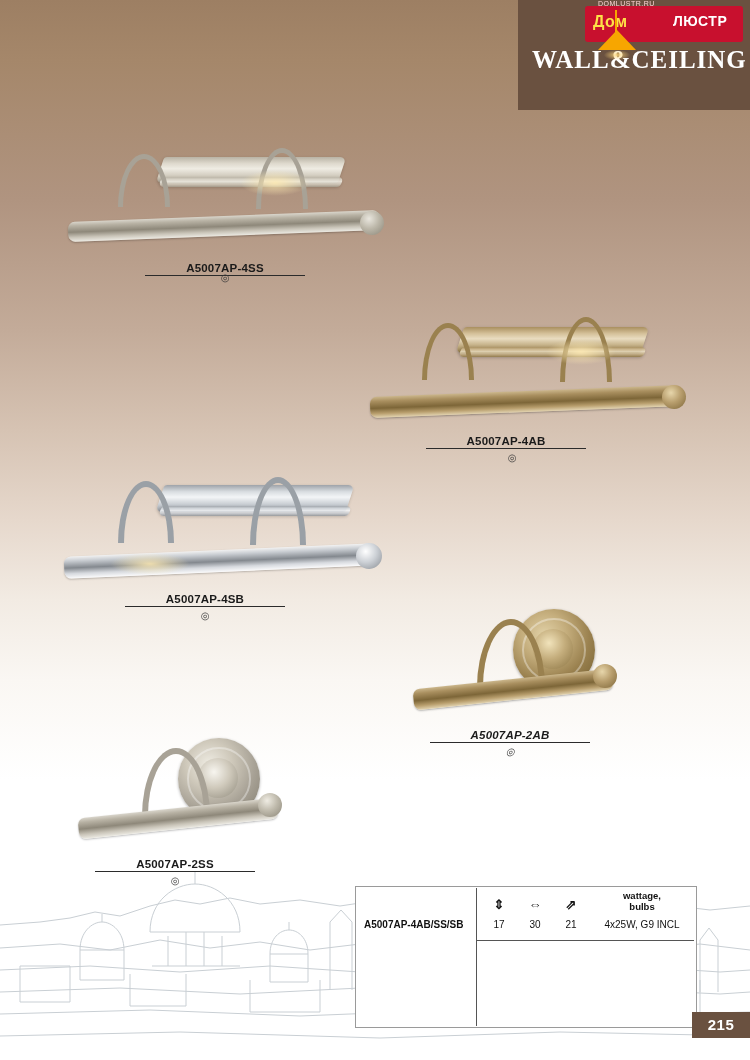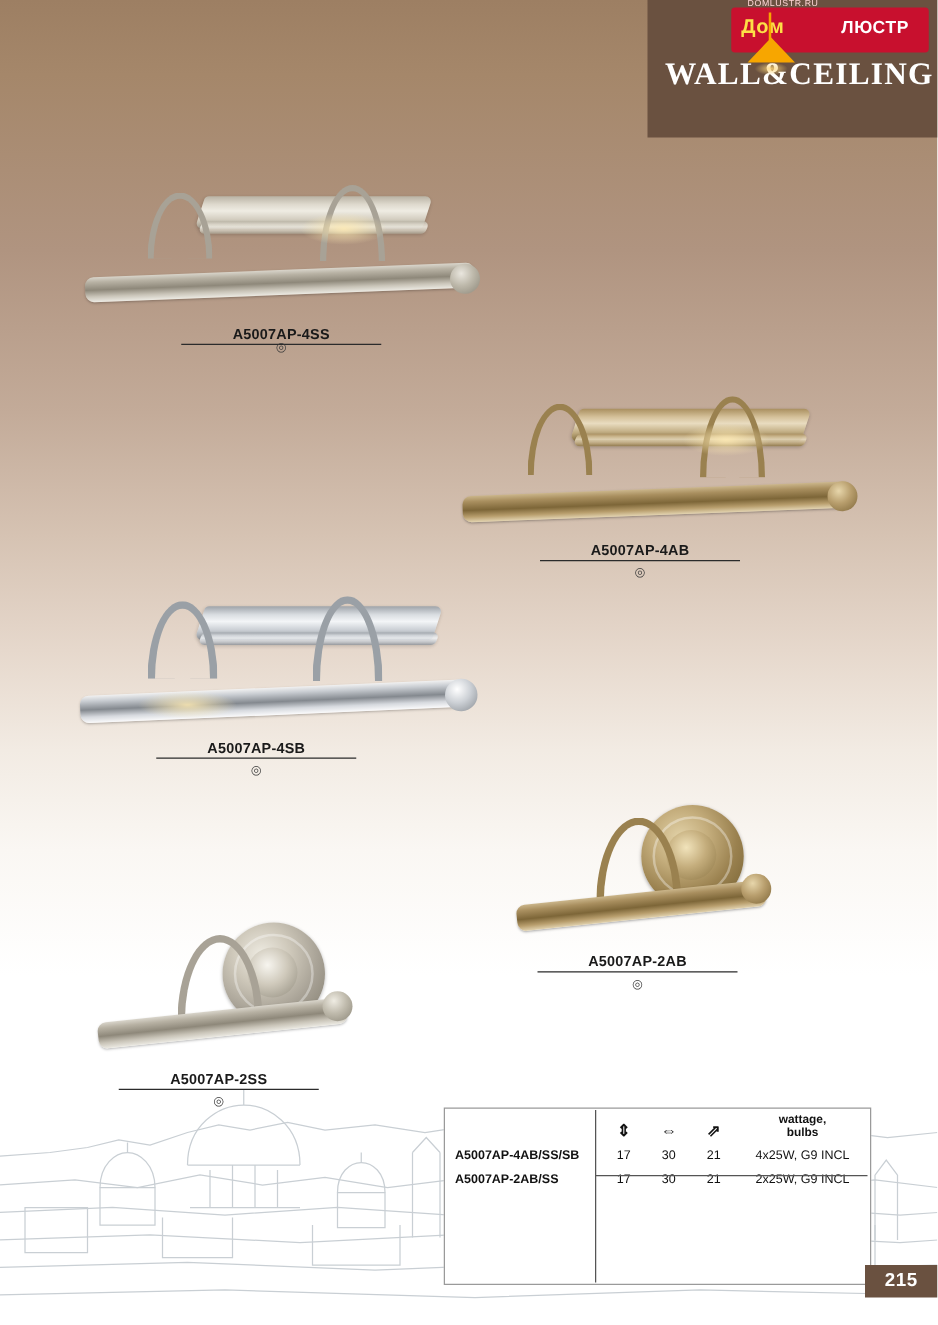--- a/index.html
+++ b/index.html
@@ -376,21 +376,21 @@
   <div class="product" style="left:360px; top:305px; width:330px; height:160px;">
     <div class="lamp" style="left:0; top:0; width:330px; height:125px;">
       <div class="shade-ab" style="left:100px; top:22px; width:185px; height:26px; transform: skewX(-18deg);"></div>
       <div class="shade-ab" style="left:100px; top:42px; width:185px; height:10px; transform: skewX(-26deg); opacity:.85;"></div>
       <div class="arm arm-ab" style="left:62px; top:18px; width:42px; height:52px; border-width:5px;"></div>
       <div class="arm arm-ab" style="left:200px; top:12px; width:42px; height:60px; border-width:5px;"></div>
       <div class="bar bar-ab" style="left:10px; top:86px; width:312px; height:21px; transform: rotate(-2.2deg);"></div>
       <div class="endcap" style="left:302px; top:80px; width:24px; height:24px; background: radial-gradient(circle at 38% 32%, #e7d6ab 0%, #b89e6d 45%, #7d6638 100%); transform: rotate(-2deg);"></div>
       <div class="glow-spot" style="left:186px; top:34px; width:70px; height:26px;"></div>
     </div>
-    <div class="caption" style="left:72px; top:130px; width:160px;">
+    <div class="caption" style="left:66px; top:130px; width:160px;">
       <span>A5007AP-4AB</span>
       <span class="rule"></span>
     </div>
     <div class="ce-mark" style="left:72px; top:147px; width:160px;">◎</div>
   </div>
 
   <div class="product" style="left:50px; top:465px; width:330px; height:160px;">
     <div class="lamp" style="left:0; top:0; width:330px; height:125px;">
       <div class="shade-sb" style="left:110px; top:20px; width:190px; height:27px; transform: skewX(-18deg);"></div>
       <div class="shade-sb" style="left:110px; top:41px; width:190px; height:10px; transform: skewX(-26deg); opacity:.85;"></div>
@@ -400,21 +400,21 @@
       <div class="endcap" style="left:306px; top:78px; width:26px; height:26px; background: radial-gradient(circle at 38% 32%, #ffffff 0%, #cdd1d6 45%, #878c92 100%); transform: rotate(-2deg);"></div>
       <div class="glow-spot" style="left:60px; top:88px; width:80px; height:22px;"></div>
     </div>
     <div class="caption" style="left:75px; top:128px; width:160px;">
       <span>A5007AP-4SB</span>
       <span class="rule"></span>
     </div>
     <div class="ce-mark" style="left:75px; top:145px; width:160px;">◎</div>
   </div>
 
-  <div class="product" style="left:405px; top:636px; width:250px; height:160px;">
+  <div class="product" style="left:405px; top:601px; width:250px; height:160px;font-style:italic;">
     <div class="lamp" style="left:0; top:0; width:250px; height:125px;">
 
       <div class="backplate backplate-ab" style="left:108px; top:8px; width:82px; height:82px;"></div>
       <div class="plate-ring" style="left:117px; top:17px; width:60px; height:60px;"></div>
       <div class="plate-core" style="left:128px; top:28px; width:40px; height:40px; background: radial-gradient(circle at 40% 35%, #f1e3bb 0%, #c4ad7c 45%, #8a7342 100%);"></div>
 
       <div class="arm arm-ab" style="left:72px; top:18px; width:56px; height:62px; border-width:6px;"></div>
 
       <div class="bar bar-ab" style="left:8px; top:78px; width:200px; height:21px; transform: rotate(-6deg);"></div>
       <div class="endcap" style="left:188px; top:63px; width:24px; height:24px; background: radial-gradient(circle at 38% 32%, #e7d6ab 0%, #b89e6d 45%, #7d6638 100%);"></div>
@@ -497,26 +497,19 @@
         </tr>
       </thead>
       <tbody>
         <tr>
           <td class="code">A5007AP-4AB/SS/SB</td>
           <td>17</td>
           <td>30</td>
           <td>21</td>
           <td>4x25W, G9 INCL</td>
         </tr>
-        <tr>
-          <td class="code">A5007AP-2AB/SS</td>
-          <td>17</td>
-          <td>30</td>
-          <td>21</td>
-          <td>2x25W, G9 INCL</td>
-        </tr>
       </tbody>
     </table>
   </div>
 
   <div id="page-number">215</div>
 
 </div>
 
 </body></html>

